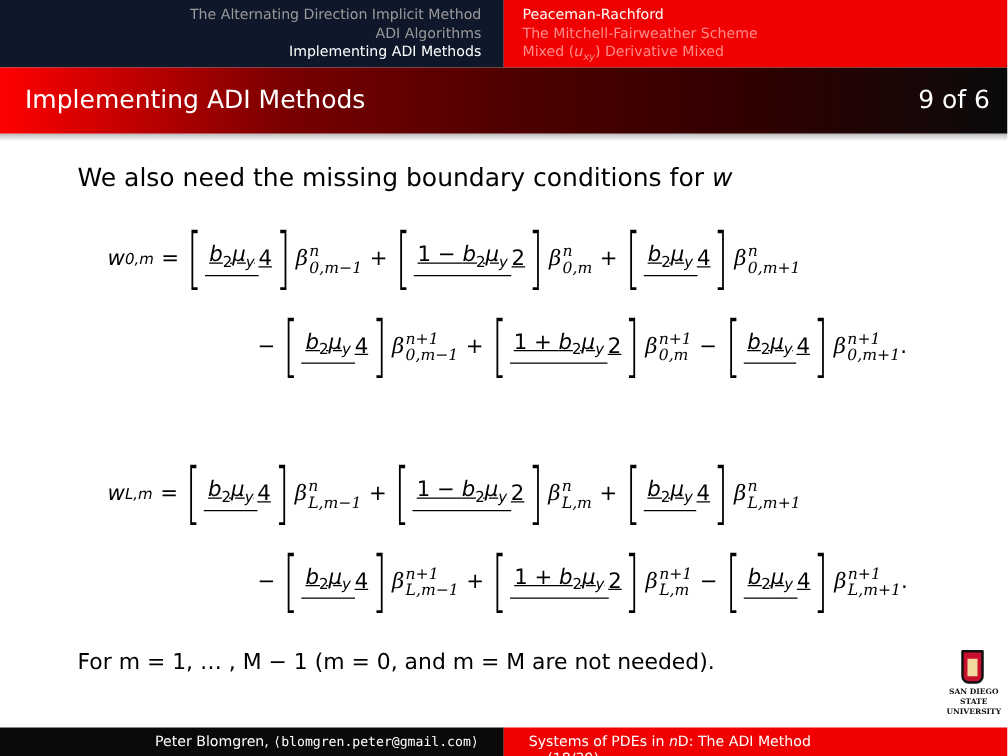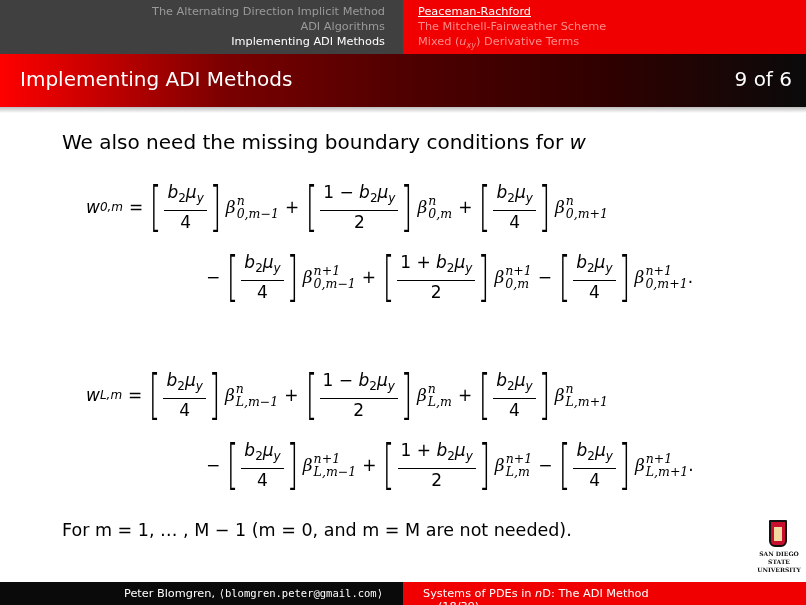--- a/index.html
+++ b/index.html
@@ -1,39 +1,39 @@
 <!DOCTYPE html>
 <html><head>
 <meta charset="utf-8">
 <style>
   * { margin:0; padding:0; box-sizing:border-box; }
   html, body { width:806px; height:605px; overflow:hidden; background:#fff; }
   body { font-family:"DejaVu Sans", sans-serif; color:#000; position:relative; }
 
   .headline { position:absolute; left:0; top:0; width:806px; height:54px; display:flex; }
-  .headline-left { width:403px; height:54px; background:#404040; text-align:right; padding:4px 18px 0 0; }
+  .headline-left { width:403px; height:54px; background:#0f172a; text-align:right; padding:4px 18px 0 0; }
   .headline-right { width:403px; height:54px; background:#f00000; padding:4px 0 0 15px; }
   .nav-line { font-size:11.3px; line-height:15px; white-space:nowrap; }
   .headline-left .nav-line { color:#9a9a9a; }
   .headline-left .nav-line.active { color:#fff; }
   .headline-right .nav-line { color:#ff8a8a; }
-  .headline-right .nav-line.active { color:#fff;text-decoration:underline; }
+  .headline-right .nav-line.active { color:#fff; }
 
   .frametitle { position:absolute; left:0; top:54px; width:806px; height:53px;
     background:linear-gradient(90deg,#ff0000 0%,#7a0000 28%,#500000 50%,#300000 75%,#0a0a0a 100%);
     color:#fff; }
   .frametitle .title { position:absolute; left:20px; top:13px; font-size:20px; }
   .frametitle .pagecount { position:absolute; right:14px; top:13px; font-size:20px; }
   .shadow { position:absolute; left:0; top:107px; width:806px; height:6px;
     background:linear-gradient(#bcbcbc,#fff); }
   .intro { position:absolute; left:62px; top:130px; font-size:20px; white-space:nowrap; }
   .it { font-style:italic; }
 
   .eq { position:absolute; white-space:nowrap; font-size:17px; display:flex; align-items:center; }
-  .frac { display:inline-flex; flex-direction:column; align-items:center; margin:0 2px; }
+  .frac { display:inline-flex; flex-direction:row; align-items:center; margin:0 2px;text-decoration:underline; }
   .frac .num { padding:0 3px; border-bottom:1px solid #000; line-height:22px; }
   .frac .den { line-height:22px; }
   .brk { font-size:54px; font-weight:200; line-height:1; transform:scaleX(0.55); display:inline-block; margin:0 -4px; }
   .sym { margin:0 6px; }
   .beta { font-family:"DejaVu Serif", serif; font-style:italic; display:inline-flex; align-items:center; margin-left:4px; }
   .supsub { display:inline-flex; flex-direction:column; font-size:12.5px; line-height:13px; margin-left:1px; }
   .sub13 { font-size:12px; }
 
   .outro { position:absolute; left:62px; top:520px; font-size:17.5px; white-space:nowrap; }
 
@@ -52,21 +52,21 @@
 
 <div class="headline">
   <div class="headline-left">
     <div class="nav-line">The Alternating Direction Implicit Method</div>
     <div class="nav-line">ADI Algorithms</div>
     <div class="nav-line active">Implementing ADI Methods</div>
   </div>
   <div class="headline-right">
     <div class="nav-line active">Peaceman-Rachford</div>
     <div class="nav-line">The Mitchell-Fairweather Scheme</div>
-    <div class="nav-line"><span>Mixed (</span><span class="it">u</span><sub style="font-size:8px" class="it">xy</sub><span>) Derivative Terms</span></div>
+    <div class="nav-line"><span>Mixed (</span><span class="it">u</span><sub style="font-size:8px" class="it">xy</sub><span>) Derivative Mixed</span></div>
   </div>
 </div>
 
 <div class="frametitle">
   <div class="title">Implementing ADI Methods</div>
   <div class="pagecount">9 of 6</div>
 </div>
 <div class="shadow"></div>
 
 <div class="intro"><span>We also need the missing boundary conditions for </span><span class="it">w</span></div>

